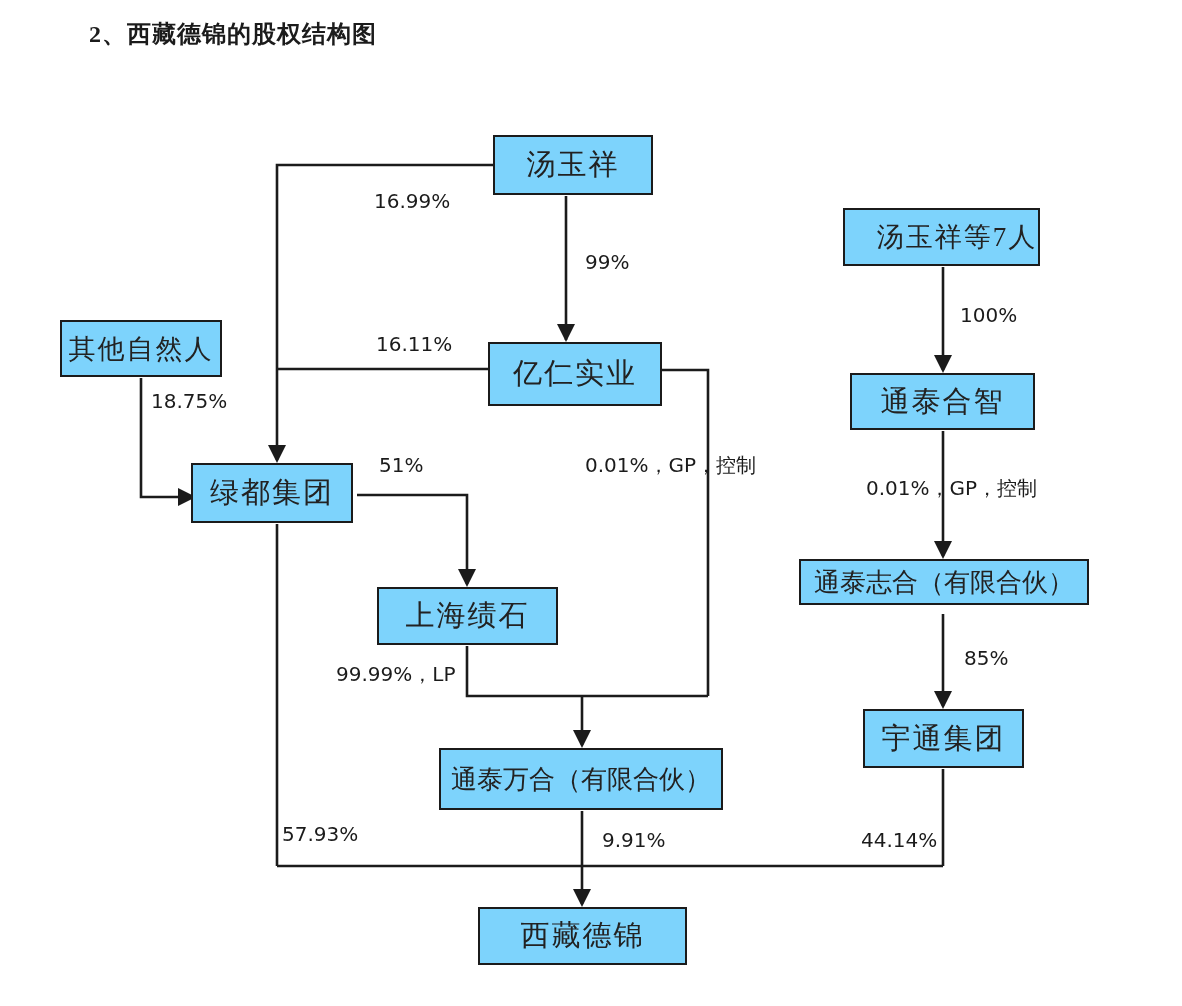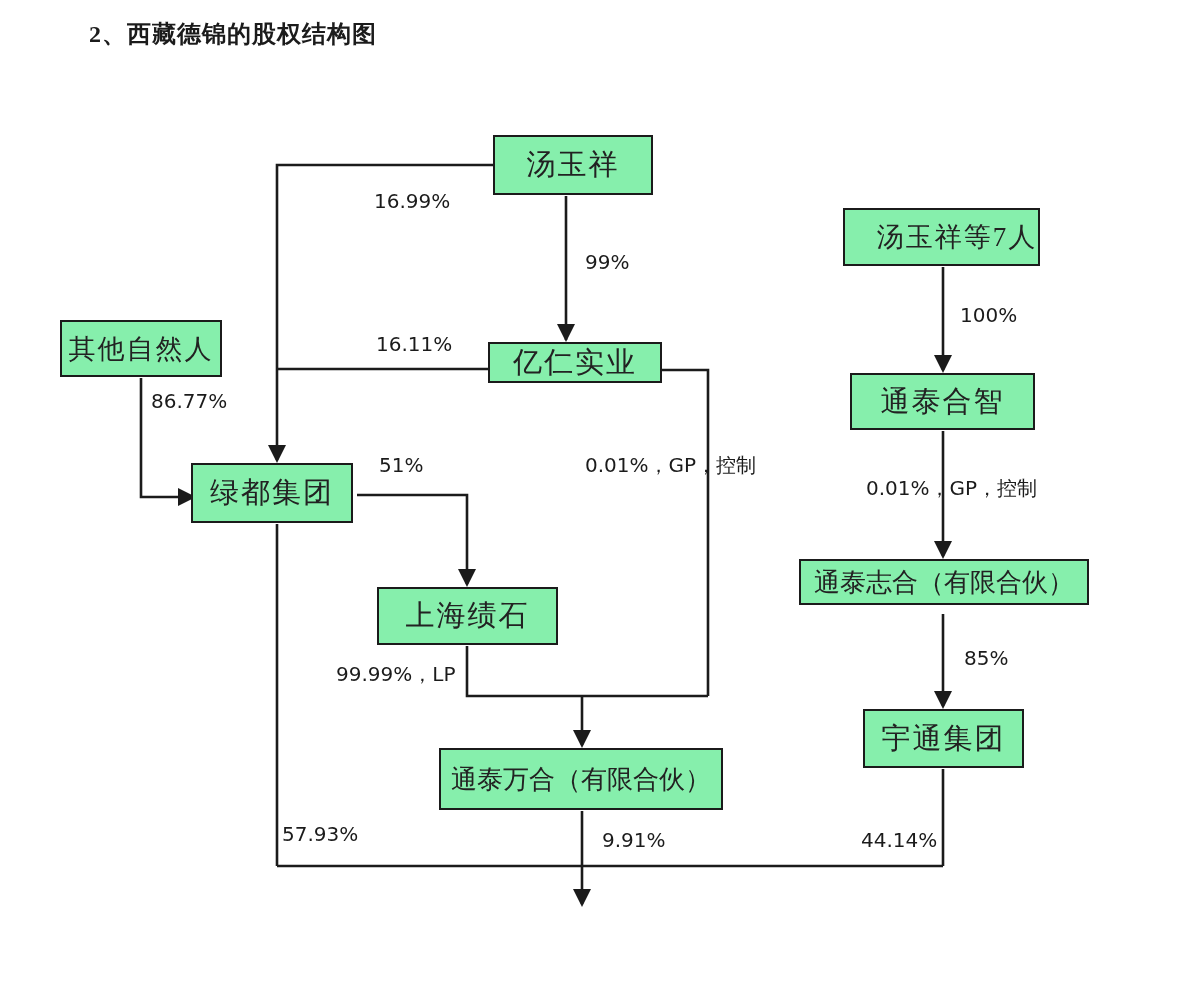--- a/index.html
+++ b/index.html
@@ -31,21 +31,21 @@
     position: absolute;
     left: 0;
     top: 0;
     width: 1182px;
     height: 1006px;
   }
   .node {
     position: absolute;
     box-sizing: border-box;
     border: 2.5px solid #1b1b1b;
-    background: #86efac;
+    background: #7dd3fc;
     display: flex;
     align-items: center;
     justify-content: center;
     font-family: "Liberation Serif", serif;
     font-size: 29px;
     color: #222222;
     letter-spacing: 2px;
     white-space: nowrap;
     text-align: center;
   }
@@ -99,39 +99,40 @@
       <polygon points="573,889 591,889 582,907"></polygon>
     </g>
   </svg>
 
   <div class="node" style="left:493px; top:135px; width:160px; height:60px;">汤玉祥</div>
 
   <div class="node" style="left:843px; top:208px; width:197px; height:58px; font-size:27px;padding-left:31px;">汤玉祥等7人</div>
 
   <div class="node" style="left:60px; top:320px; width:162px; height:57px; font-size:27px;">其他自然人</div>
 
-  <div class="node" style="left:488px; top:342px; width:174px; height:41px;">亿仁实业</div>
+  <div class="node" style="left:488px; top:342px; width:174px; height:64px;">亿仁实业</div>
 
   <div class="node" style="left:850px; top:373px; width:185px; height:57px;">通泰合智</div>
 
   <div class="node" style="left:191px; top:463px; width:162px; height:60px;">绿都集团</div>
 
   <div class="node wide" style="left:799px; top:559px; width:290px; height:46px;">通泰志合（有限合伙）</div>
 
   <div class="node" style="left:377px; top:587px; width:181px; height:58px;">上海绩石</div>
 
   <div class="node" style="left:863px; top:709px; width:161px; height:59px;">宇通集团</div>
 
   <div class="node wide" style="left:439px; top:748px; width:284px; height:62px;">通泰万合（有限合伙）</div>
 
+  <div class="node" style="left:478px; top:907px; width:209px; height:58px;">西藏德锦</div>
 
   <div class="elabel" style="left:374px; top:189px;">16.99%</div>
   <div class="elabel" style="left:585px; top:250px;">99%</div>
   <div class="elabel" style="left:376px; top:332px;">16.11%</div>
-  <div class="elabel" style="left:151px; top:389px;">86.77%</div>
+  <div class="elabel" style="left:151px; top:389px;">18.75%</div>
   <div class="elabel" style="left:379px; top:453px;">51%</div>
   <div class="elabel" style="left:585px; top:452px;">0.01%，GP，控制</div>
   <div class="elabel" style="left:336px; top:661px;">99.99%，LP</div>
   <div class="elabel" style="left:960px; top:303px;">100%</div>
   <div class="elabel" style="left:866px; top:475px;">0.01%，GP，控制</div>
   <div class="elabel" style="left:964px; top:646px;">85%</div>
   <div class="elabel" style="left:282px; top:822px;">57.93%</div>
   <div class="elabel" style="left:602px; top:828px;">9.91%</div>
   <div class="elabel" style="left:861px; top:828px;">44.14%</div>
 

